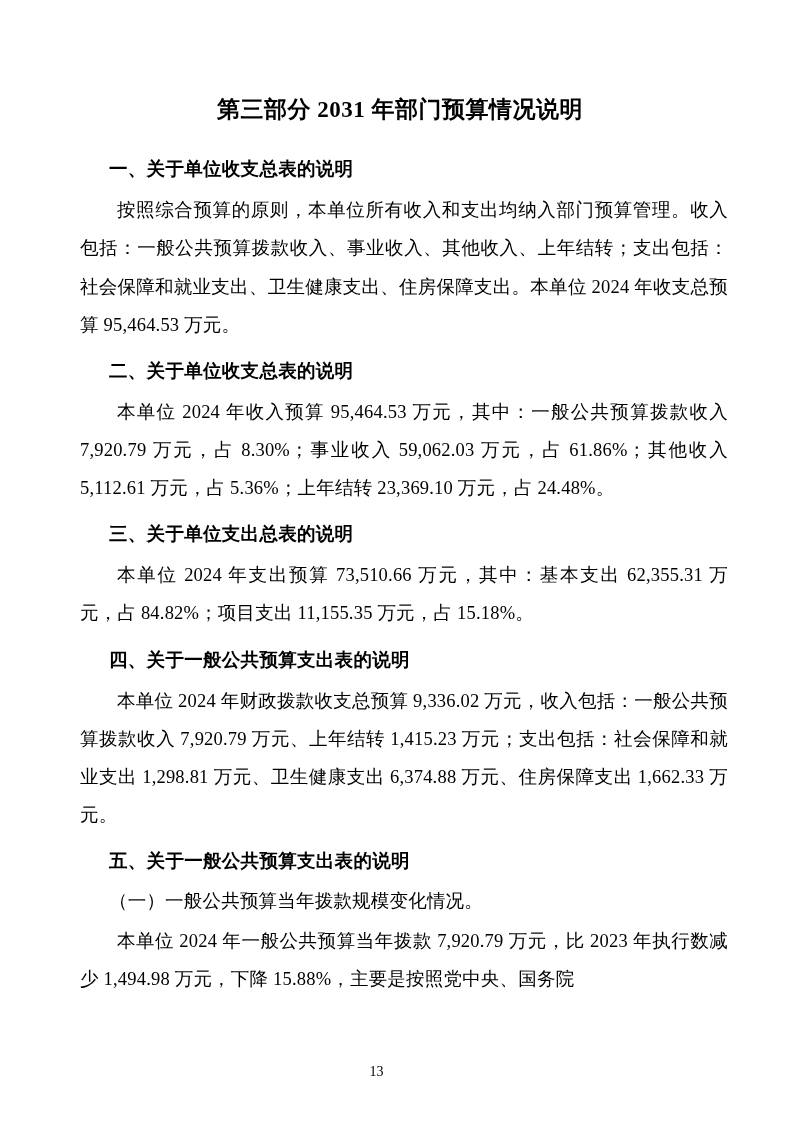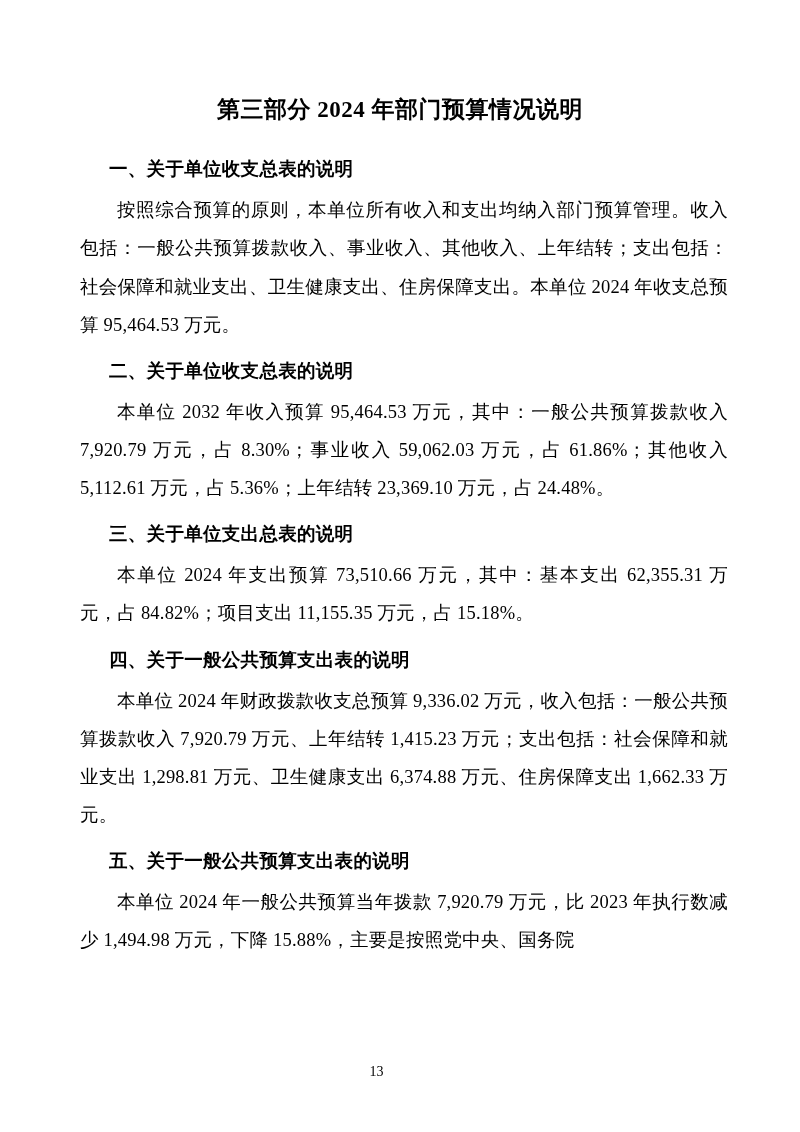--- a/index.html
+++ b/index.html
@@ -62,32 +62,33 @@
     text-align: center;
     font-size: 14px;
     font-family: "Liberation Serif", "DejaVu Serif", serif;
   }
 </style>
 </head>
 <body>
 
 <div class="page">
 
-  <h1 class="doc-title">第三部分 2024 年部门预算情况说明</h1>
+  <h1 class="doc-title">第三部分 2031 年部门预算情况说明</h1>
 
   <h2 class="section-heading">一、关于单位收支总表的说明</h2>
   <p class="para">按照综合预算的原则，本单位所有收入和支出均纳入部门预算管理。收入包括：一般公共预算拨款收入、事业收入、其他收入、上年结转；支出包括：社会保障和就业支出、卫生健康支出、住房保障支出。本单位 2024 年收支总预算 95,464.53 万元。</p>
 
   <h2 class="section-heading">二、关于单位收支总表的说明</h2>
-  <p class="para">本单位 2032 年收入预算 95,464.53 万元，其中：一般公共预算拨款收入 7,920.79 万元，占 8.30%；事业收入 59,062.03 万元，占 61.86%；其他收入 5,112.61 万元，占 5.36%；上年结转 23,369.10 万元，占 24.48%。</p>
+  <p class="para">本单位 2024 年收入预算 95,464.53 万元，其中：一般公共预算拨款收入 7,920.79 万元，占 8.30%；事业收入 59,062.03 万元，占 61.86%；其他收入 5,112.61 万元，占 5.36%；上年结转 23,369.10 万元，占 24.48%。</p>
 
   <h2 class="section-heading">三、关于单位支出总表的说明</h2>
   <p class="para">本单位 2024 年支出预算 73,510.66 万元，其中：基本支出 62,355.31 万元，占 84.82%；项目支出 11,155.35 万元，占 15.18%。</p>
 
   <h2 class="section-heading">四、关于一般公共预算支出表的说明</h2>
   <p class="para">本单位 2024 年财政拨款收支总预算 9,336.02 万元，收入包括：一般公共预算拨款收入 7,920.79 万元、上年结转 1,415.23 万元；支出包括：社会保障和就业支出 1,298.81 万元、卫生健康支出 6,374.88 万元、住房保障支出 1,662.33 万元。</p>
 
   <h2 class="section-heading">五、关于一般公共预算支出表的说明</h2>
+  <p class="sub-heading">（一）一般公共预算当年拨款规模变化情况。</p>
   <p class="para">本单位 2024 年一般公共预算当年拨款 7,920.79 万元，比 2023 年执行数减少 1,494.98 万元，下降 15.88%，主要是按照党中央、国务院</p>
 
   <div class="page-number">13</div>
 
 </div>
 
 </body></html>

